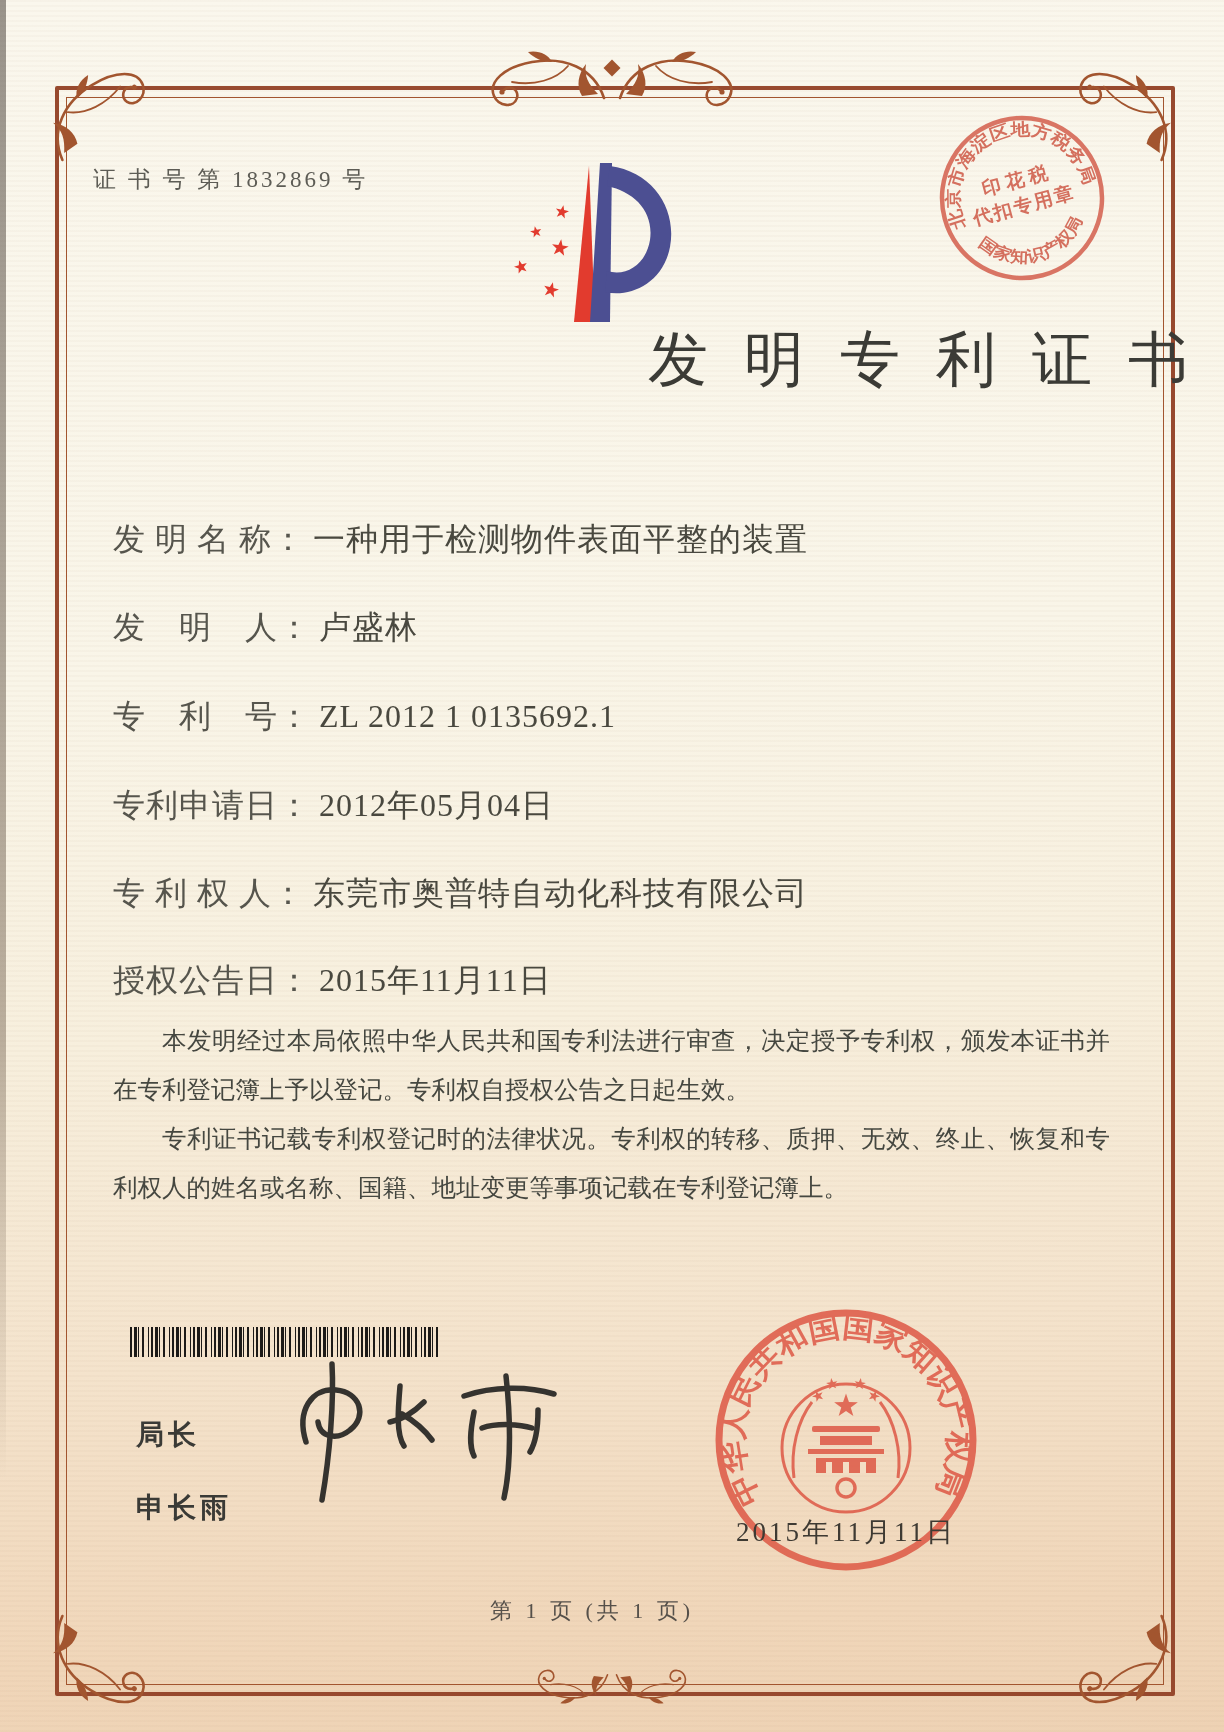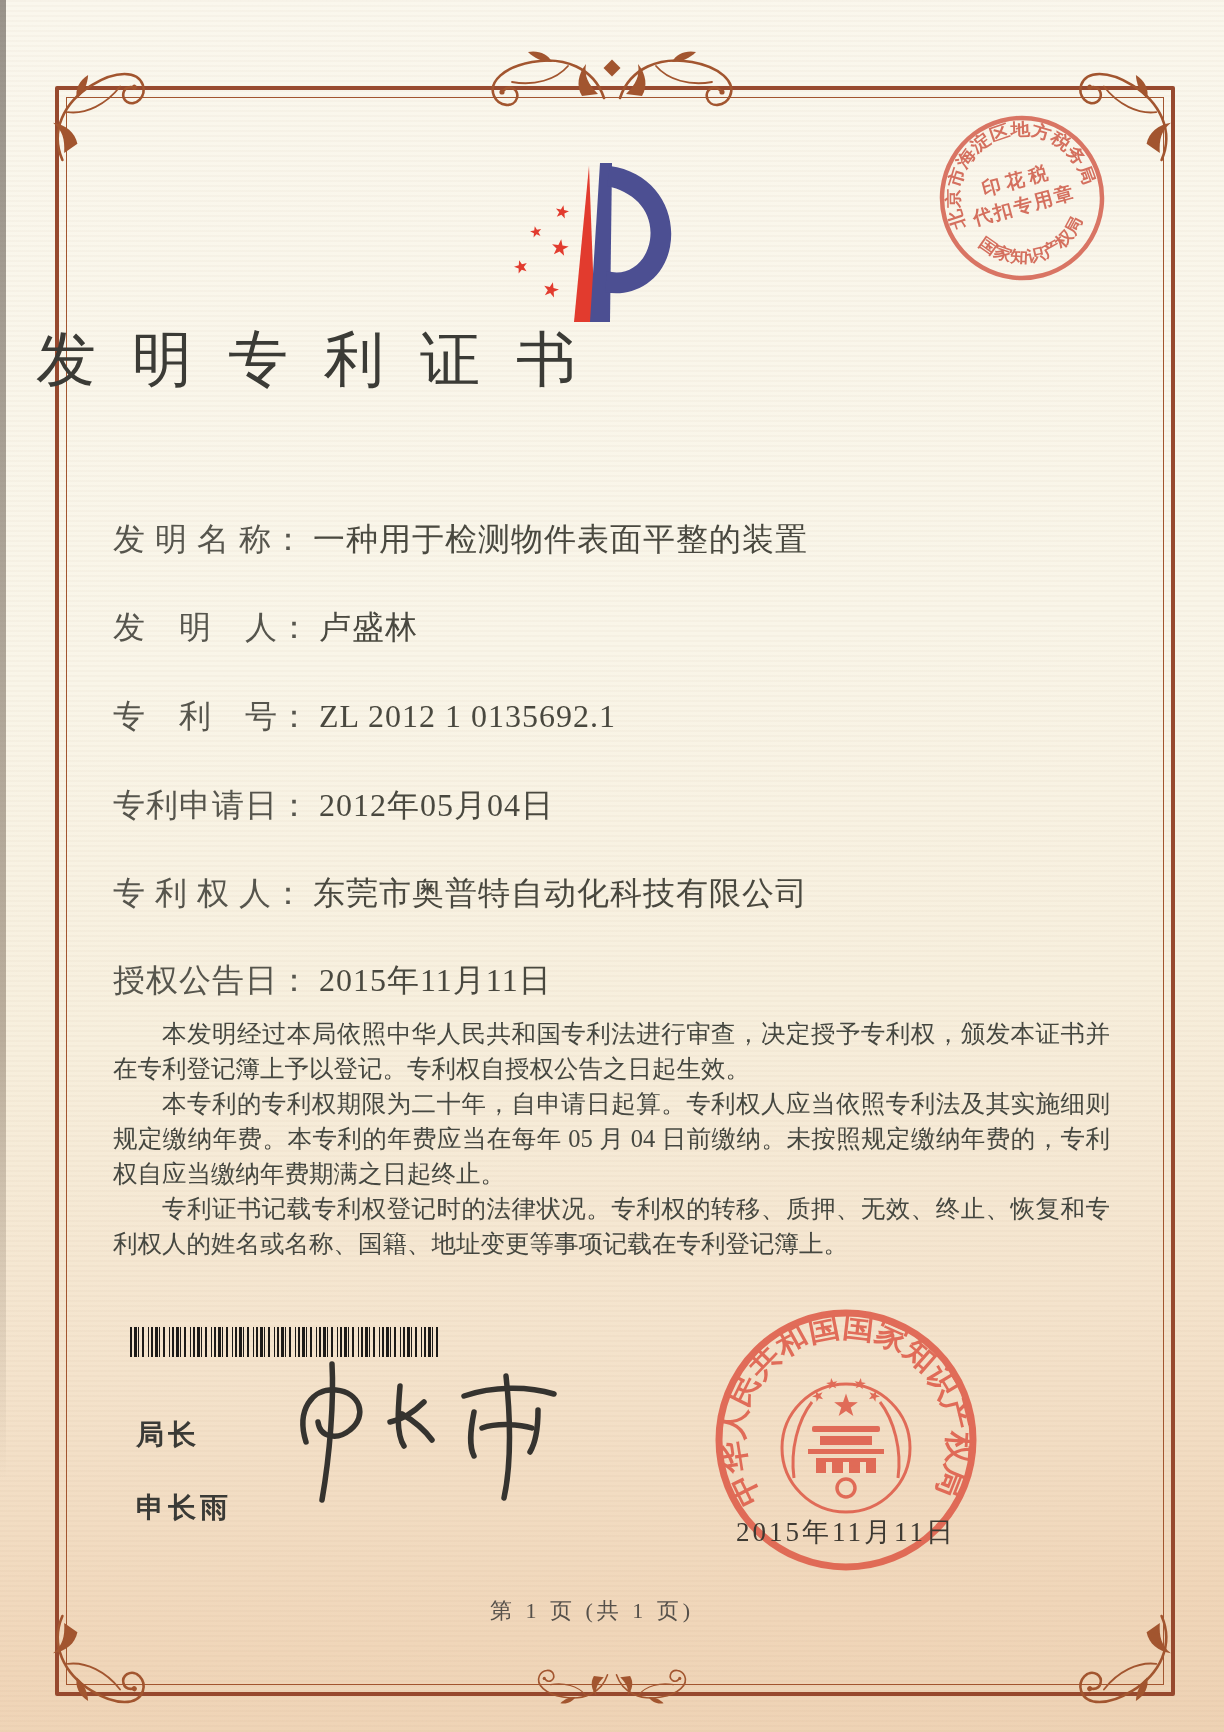--- a/index.html
+++ b/index.html
@@ -13,28 +13,28 @@
   .scan-edge{position:absolute;left:0;top:0;width:6px;height:1480px;opacity:.5;
     background:linear-gradient(180deg,#3a322b 0%,#7d6c5b 70%,rgba(125,108,91,0) 100%);}
   .frame{position:absolute;left:55px;top:86px;width:1112px;height:1602px;
     border:4px solid #97492e;border-radius:2px;}
   .frame-inner{position:absolute;left:7px;top:7px;right:7px;bottom:7px;
     border:1.5px solid #a2552f;}
   .orn-layer{position:absolute;left:0;top:0;pointer-events:none;}
   .cert-no{position:absolute;left:93px;top:164px;font-size:23px;color:#5d5c55;letter-spacing:3px;}
   .logo{position:absolute;left:448px;top:150px;}
   .stamp{position:absolute;left:922px;top:98px;transform:rotate(-15deg);opacity:.95;}
-  .title{position:absolute;left:0;top:320px;width:1224px;text-align:left;
+  .title{position:absolute;left:0;top:320px;width:1224px;text-align:right;
     font-size:60px;font-weight:500;color:#3b3b36;letter-spacing:36px;padding-left:36px;box-sizing:border-box;}
   .fields{position:absolute;left:113px;top:0;width:1000px;}
   .field-row{position:absolute;left:0;font-size:32px;color:#4f4e47;letter-spacing:1px;white-space:nowrap;}
   .field-row .lab{color:#56554d;}
   .field-row .val{margin-left:8px;color:#49483f;}
   .body-text{position:absolute;left:113px;top:1016px;width:997px;font-size:24.5px;
-    line-height:35px;color:#454740;text-align:justify;}
+    line-height:49px;color:#454740;text-align:justify;}
   .body-text p{margin:0;text-indent:2em;}
   .barcode{position:absolute;left:130px;top:1327px;width:310px;height:30px;
     background:repeating-linear-gradient(90deg,#1c1a18 0 2px,transparent 2px 4px,#1c1a18 4px 7px,transparent 7px 8px,#1c1a18 8px 9px,transparent 9px 12px,#1c1a18 12px 14px,transparent 14px 18px,#1c1a18 18px 19px,transparent 19px 21px);}
   .director-title{position:absolute;left:136px;top:1416px;font-family:"Liberation Sans","DejaVu Sans",sans-serif;
     font-weight:700;font-size:28px;color:#3a3a36;letter-spacing:4px;}
   .director-name{position:absolute;left:136px;top:1468px;font-family:"Liberation Sans","DejaVu Sans",sans-serif;
     font-weight:700;font-size:28px;color:#3a3a36;letter-spacing:4px;margin-top:21px;}
   .signature{position:absolute;left:278px;top:1350px;}
   .seal{position:absolute;left:706px;top:1300px;opacity:.93;}
   .seal-date{position:absolute;left:736px;top:1514px;font-size:27px;color:#3e3a33;letter-spacing:3px;}
@@ -71,20 +71,21 @@
     <use href="#orn" transform="translate(616,54)"></use>
     <rect x="606" y="62" width="12" height="12" transform="rotate(45 612 68)" fill="#a2552f"></rect>
     <use href="#orn" transform="translate(30,130) rotate(-42)"></use>
     <use href="#orn" transform="translate(1194,130) scale(-1,1) rotate(-42)"></use>
     <use href="#orn" transform="translate(30,1646) scale(1,-1) rotate(-42)"></use>
     <use href="#orn" transform="translate(1194,1646) scale(-1,-1) rotate(-42)"></use>
     <use href="#orn" transform="translate(610,1702) scale(-0.62,-0.62)"></use>
     <use href="#orn" transform="translate(614,1702) scale(0.62,-0.62)"></use>
   </svg>
 
+  <div class="cert-no">证 书 号 第 1832869 号</div>
 
   <svg class="logo" width="230" height="180" viewBox="0 0 230 180">
     <g fill="#e23b2e">
       <use href="#st" transform="translate(114,62) scale(0.7) rotate(12)"></use>
       <use href="#st" transform="translate(88,82) scale(0.6) rotate(-12)"></use>
       <use href="#st" transform="translate(112,98) scale(0.88) rotate(8)"></use>
       <use href="#st" transform="translate(73,117) scale(0.7) rotate(-16)"></use>
       <use href="#st" transform="translate(103,140) scale(0.8) rotate(14)"></use>
       <polygon points="141,16 126,172 147,172"></polygon>
     </g>
@@ -128,21 +129,20 @@
     <div class="field-row" style="top:872px">
       <span class="lab">专 利 权 人：</span><span class="val">东莞市奥普特自动化科技有限公司</span>
     </div>
     <div class="field-row" style="top:959px">
       <span class="lab">授权公告日：</span><span class="val">2015年11月11日</span>
     </div>
   </div>
 
   <div class="body-text">
     <p>本发明经过本局依照中华人民共和国专利法进行审查，决定授予专利权，颁发本证书并在专利登记簿上予以登记。专利权自授权公告之日起生效。</p>
-    <p>本专利的专利权期限为二十年，自申请日起算。专利权人应当依照专利法及其实施细则规定缴纳年费。本专利的年费应当在每年 05 月 04 日前缴纳。未按照规定缴纳年费的，专利权自应当缴纳年费期满之日起终止。</p>
     <p>专利证书记载专利权登记时的法律状况。专利权的转移、质押、无效、终止、恢复和专利权人的姓名或名称、国籍、地址变更等事项记载在专利登记簿上。</p>
   </div>
 
   <div class="barcode"></div>
 
   <div class="director-title">局长</div>
   <div class="director-name">申长雨</div>
 
   <svg class="signature" width="300" height="155" viewBox="0 0 300 155">
     <g fill="none" stroke="#35332f" stroke-width="5.5" stroke-linecap="round" stroke-linejoin="round">

